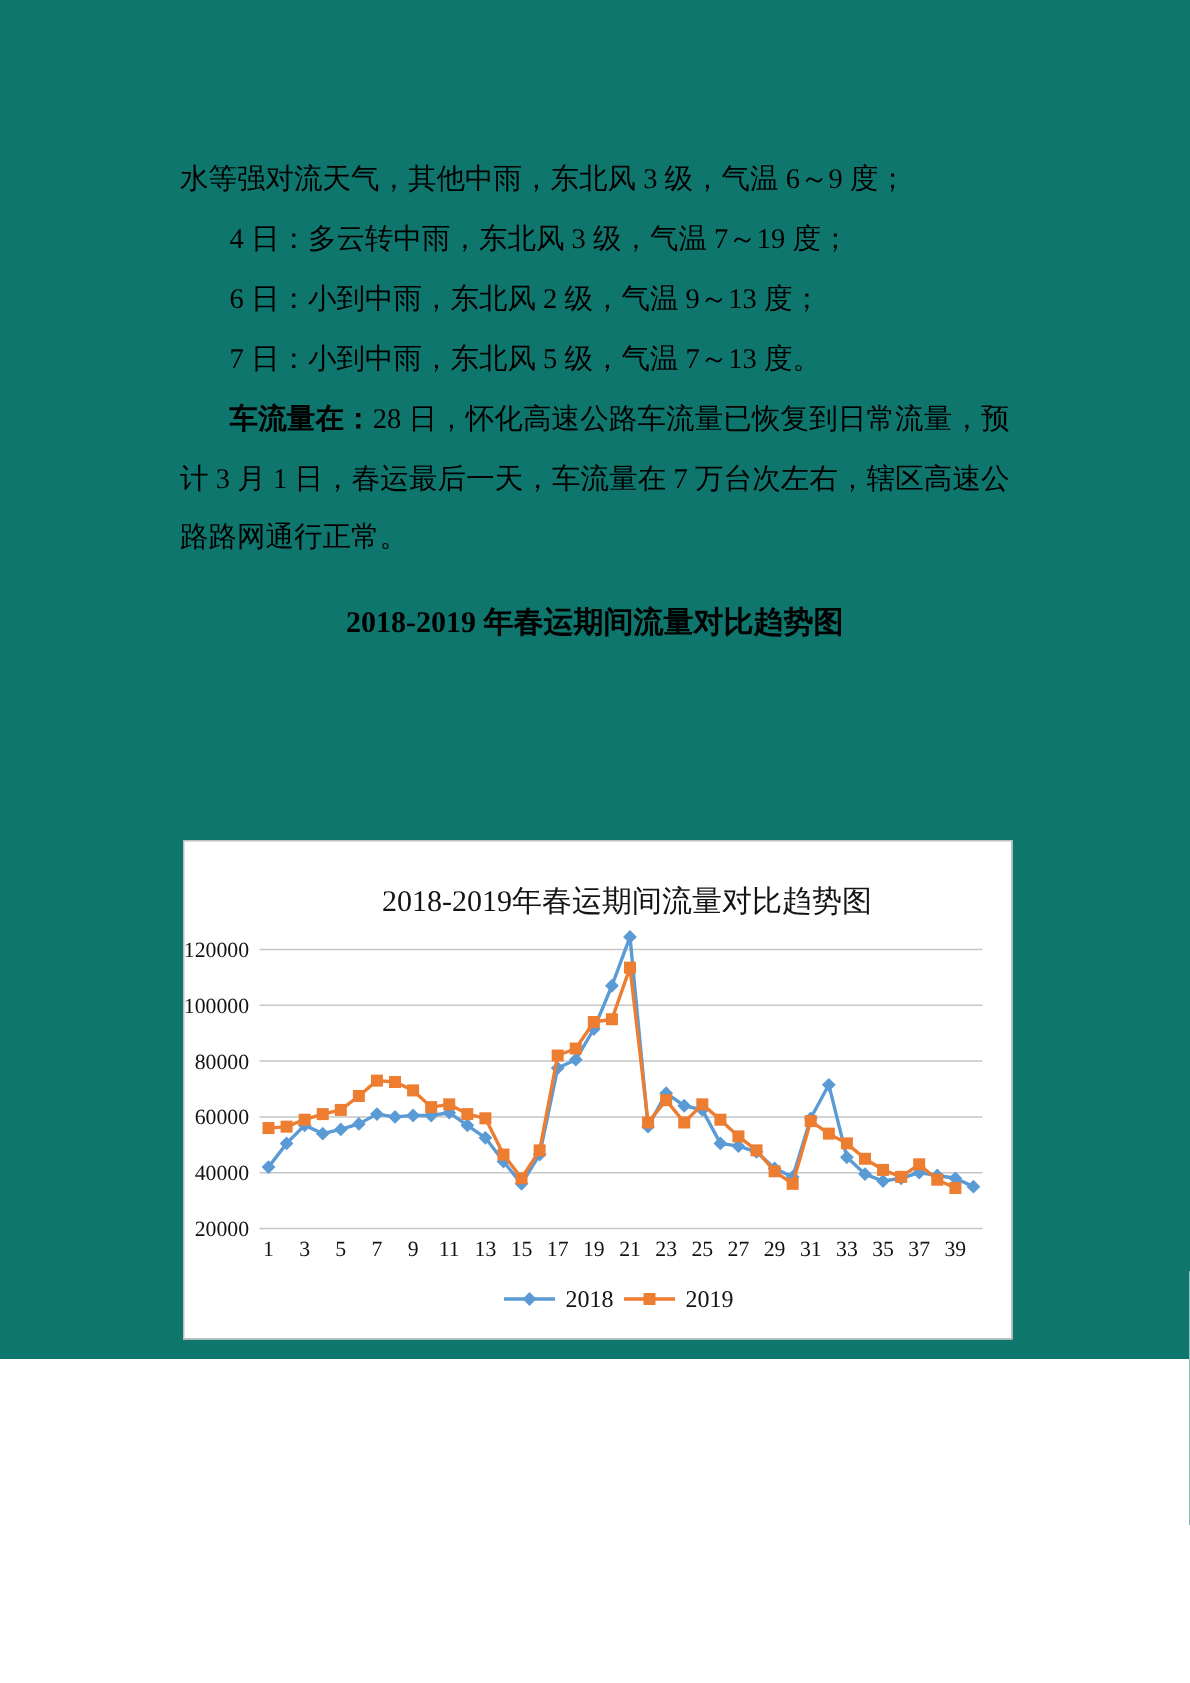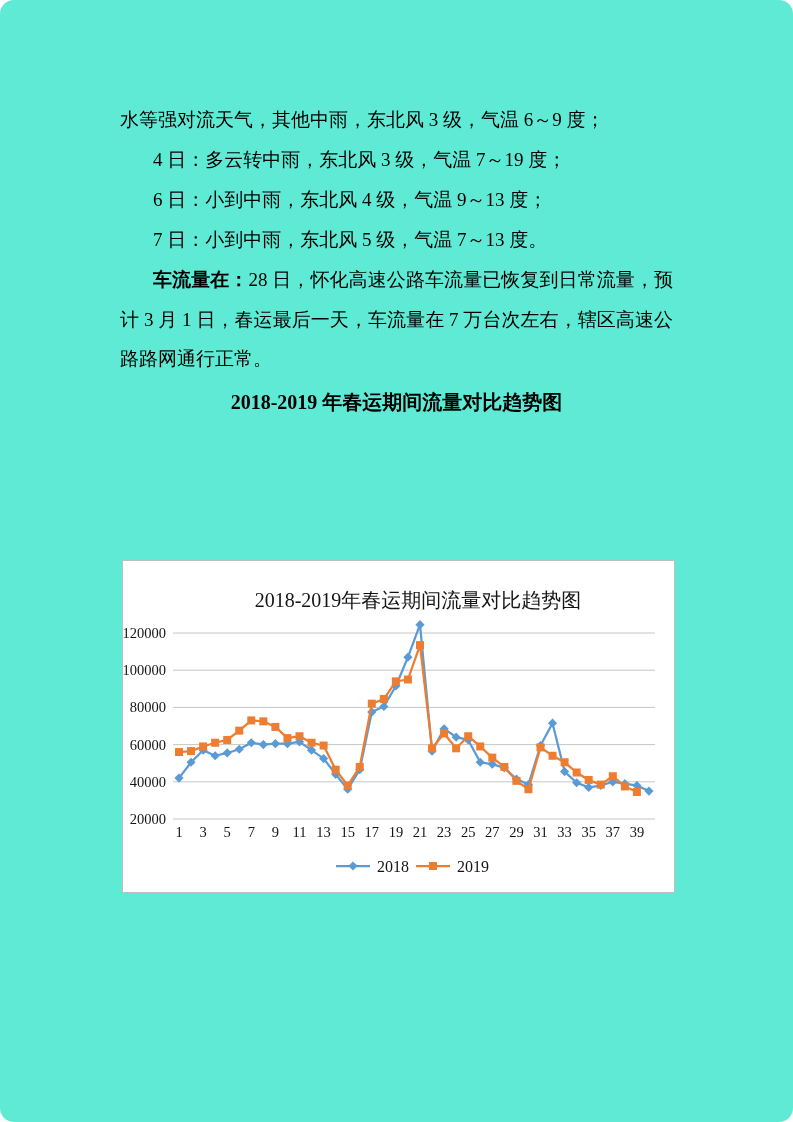--- a/index.html
+++ b/index.html
@@ -1,42 +1,41 @@
 <!DOCTYPE html>
 <html><head>
 <meta charset="utf-8">
 <style>
   * { margin:0; padding:0; box-sizing:border-box; }
   html,body { background:#ffffff; }
   .page {
     position:relative;
-    width:793px; height:1122px;
-    background:#5eead4;
+    width:793px; height:906px;
+    background:#0f766e;
     font-family:"Liberation Serif","DejaVu Serif",serif;
     color:#000;
     overflow:hidden;
-    border-radius:14px;
   }
   .body-text {
     position:absolute;
     left:120px; top:100px; width:553px;
     font-size:19px;
     line-height:40px;
   }
   .line { white-space:nowrap; }
   .indent { text-indent:33px; }
   .para {
     text-align:justify;
     text-justify:inter-character;
     line-height:39.5px;
     text-indent:33px;
   }
   .bold { font-weight:bold; }
   .heading {
-    margin-top:9px;
+    margin-top:22px;
     text-align:center;
     font-size:20px;
     font-weight:bold;
     line-height:28px;
   }
   .chart-frame {
     position:absolute;
     left:122px; top:560px;
     width:553px; height:333px;
     border:1px solid #bfbfbf;
@@ -46,21 +45,21 @@
   text { fill:#141414; }
 </style>
 </head>
 <body>
 
 <div class="page">
 
   <div class="body-text">
     <p class="line">水等强对流天气，其他中雨，东北风 3 级，气温 6～9 度；</p>
     <p class="line indent">4 日：多云转中雨，东北风 3 级，气温 7～19 度；</p>
-    <p class="line indent">6 日：小到中雨，东北风 4 级，气温 9～13 度；</p>
+    <p class="line indent">6 日：小到中雨，东北风 2 级，气温 9～13 度；</p>
     <p class="line indent">7 日：小到中雨，东北风 5 级，气温 7～13 度。</p>
     <p class="para"><span class="bold">车流量在：</span><span>28 日，怀化高速公路车流量已恢复到日常流量，预计 3 月 1 日，春运最后一天，车流量在 7 万台次左右，辖区高速公路路网通行正常。</span></p>
     <h2 class="heading">2018-2019 年春运期间流量对比趋势图</h2>
   </div>
 
   <div class="chart-frame">
     <svg width="551" height="331" viewBox="0 0 551 331" xmlns="http://www.w3.org/2000/svg">
         <line x1="50" y1="258" x2="532" y2="258" stroke="#c6c6c6" stroke-width="1"></line>
         <text x="43" y="263" text-anchor="end" font-size="14.5" font-family="&quot;Liberation Serif&quot;,serif">20000</text>
         <line x1="50" y1="220.8" x2="532" y2="220.8" stroke="#c6c6c6" stroke-width="1"></line>

